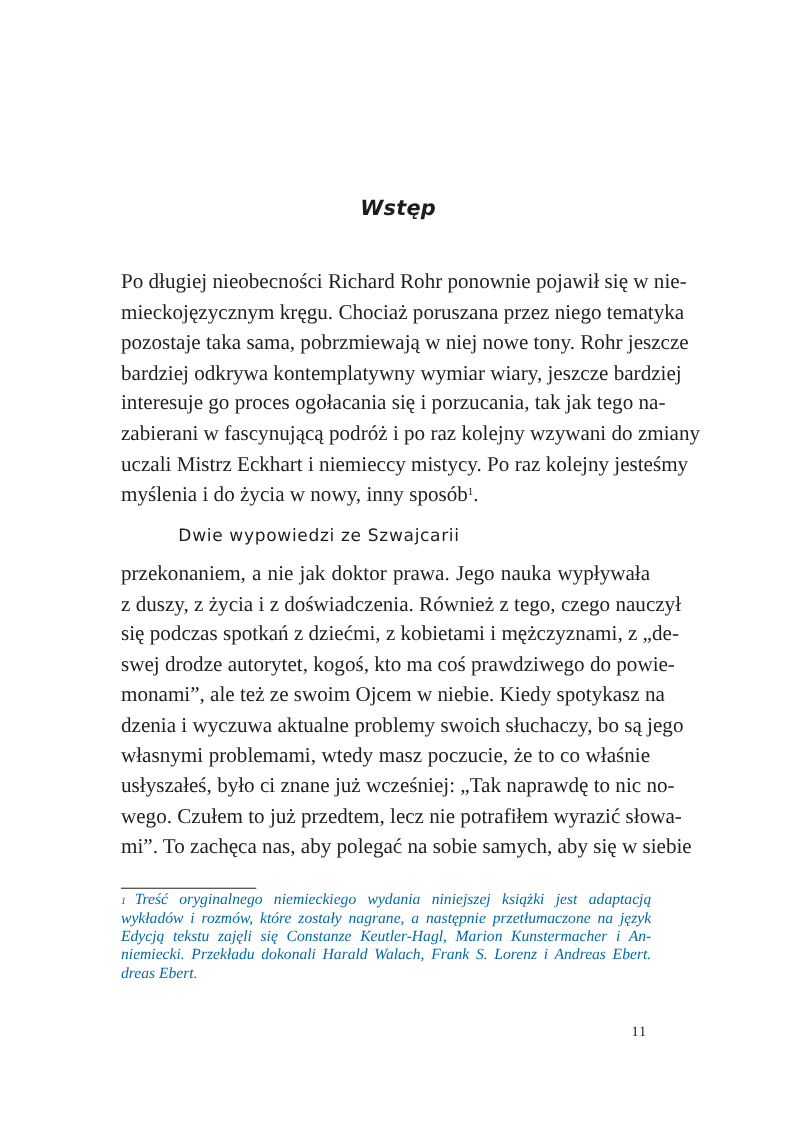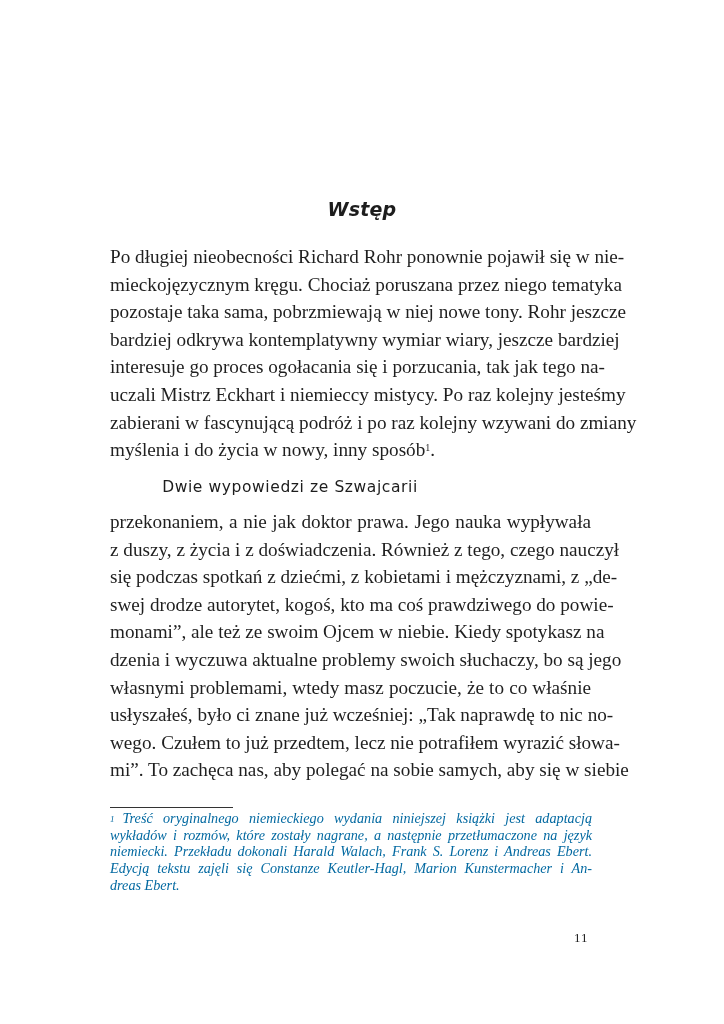--- a/index.html
+++ b/index.html
@@ -1,21 +1,21 @@
 <!DOCTYPE html>
 <html><head>
 <meta charset="utf-8">
 <style>
   html, body { margin: 0; padding: 0; background: #ffffff; }
   body { width: 724px; height: 1024px; position: relative; overflow: hidden; }
   .page { position: absolute; left: 0; top: 0; width: 724px; height: 1024px; background: #ffffff; }
   .title {
     position: absolute; left: 0; width: 724px; top: 178px; text-align: center;
     font-family: "DejaVu Sans", sans-serif; font-style: italic; font-weight: bold;
-    font-size: 19px; color: #1d1d1d; letter-spacing: 0.2px; margin-top: 20px;
+    font-size: 19px; color: #1d1d1d; letter-spacing: 0.2px;
   }
   .subtitle {
     position: absolute; left: 0; width: 580px; top: 478px; text-align: center;
     font-family: "DejaVu Sans", sans-serif; font-size: 15.5px; color: #1d1d1d; letter-spacing: 0.6px;
   }
   .para { position: absolute; left: 110px; width: 481px; }
   .line {
     display: block; height: 27.6px; line-height: 27.6px;
     font-family: "Liberation Serif", serif; font-size: 19.2px; color: #1f1f1f;
     text-align: justify; text-align-last: justify; white-space: nowrap; overflow: visible;
@@ -44,22 +44,22 @@
 <div class="page">
 
   <div class="title">Wstęp</div>
 
   <div class="para p1">
     <span class="line">Po długiej nieobecności Richard Rohr ponownie pojawił się w nie-</span>
     <span class="line">mieckojęzycznym kręgu. Chociaż poruszana przez niego tematyka</span>
     <span class="line">pozostaje taka sama, pobrzmiewają w niej nowe tony. Rohr jeszcze</span>
     <span class="line">bardziej odkrywa kontemplatywny wymiar wiary, jeszcze bardziej</span>
     <span class="line">interesuje go proces ogołacania się i porzucania, tak jak tego na-</span>
+    <span class="line">zabierani w fascynującą podróż i po raz kolejny wzywani do zmiany</span>
     <span class="line">uczali Mistrz Eckhart i niemieccy mistycy. Po raz kolejny jesteśmy</span>
-    <span class="line">zabierani w fascynującą podróż i po raz kolejny wzywani do zmiany</span>
     <span class="line last"><span>myślenia i do życia w nowy, inny sposób</span><sup class="fnref">1</sup><span>.</span></span>
   </div>
 
   <div class="subtitle">Dwie wypowiedzi ze Szwajcarii</div>
 
   <div class="para p2">
     <span class="line">przekonaniem, a nie jak doktor prawa. Jego nauka wypływała</span>
     <span class="line">z duszy, z życia i z doświadczenia. Również z tego, czego nauczył</span>
     <span class="line">się podczas spotkań z dziećmi, z kobietami i mężczyznami, z „de-</span>
     <span class="line">swej drodze autorytet, kogoś, kto ma coś prawdziwego do powie-</span>
@@ -69,19 +69,19 @@
     <span class="line">usłyszałeś, było ci znane już wcześniej: „Tak naprawdę to nic no-</span>
     <span class="line">wego. Czułem to już przedtem, lecz nie potrafiłem wyrazić słowa-</span>
     <span class="line">mi”. To zachęca nas, aby polegać na sobie samych, aby się w siebie</span>
   </div>
 
   <div class="fn-rule"></div>
 
   <div class="footnote">
     <span class="fline"><span class="fnmark">1</span><span>Treść oryginalnego niemieckiego wydania niniejszej książki jest adaptacją</span></span>
     <span class="fline">wykładów i rozmów, które zostały nagrane, a następnie przetłumaczone na język</span>
+    <span class="fline">Edycją tekstu zajęli się Constanze Keutler-Hagl, Marion Kunstermacher i An-</span>
     <span class="fline">niemiecki. Przekładu dokonali Harald Walach, Frank S. Lorenz i Andreas Ebert.</span>
-    <span class="fline">Edycją tekstu zajęli się Constanze Keutler-Hagl, Marion Kunstermacher i An-</span>
     <span class="fline last">dreas Ebert.</span>
   </div>
 
   <div class="page-number">11</div>
 </div>
 
 </body></html>

